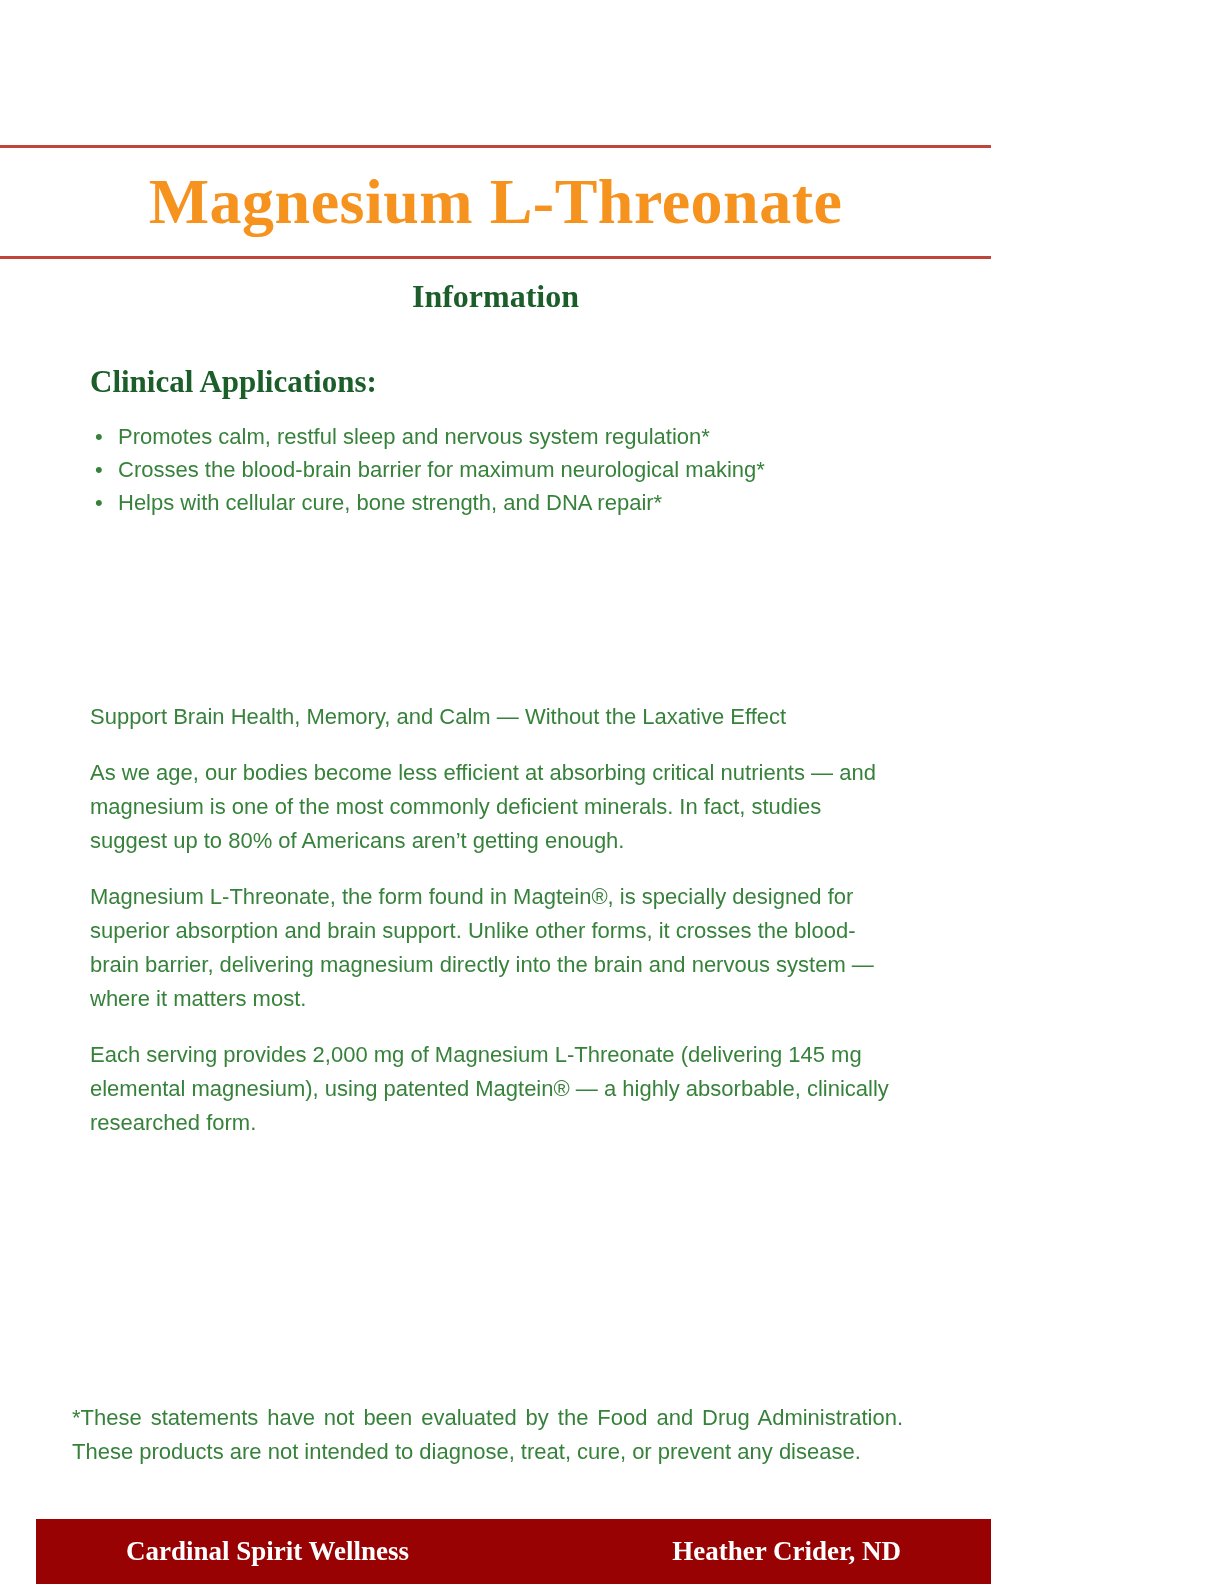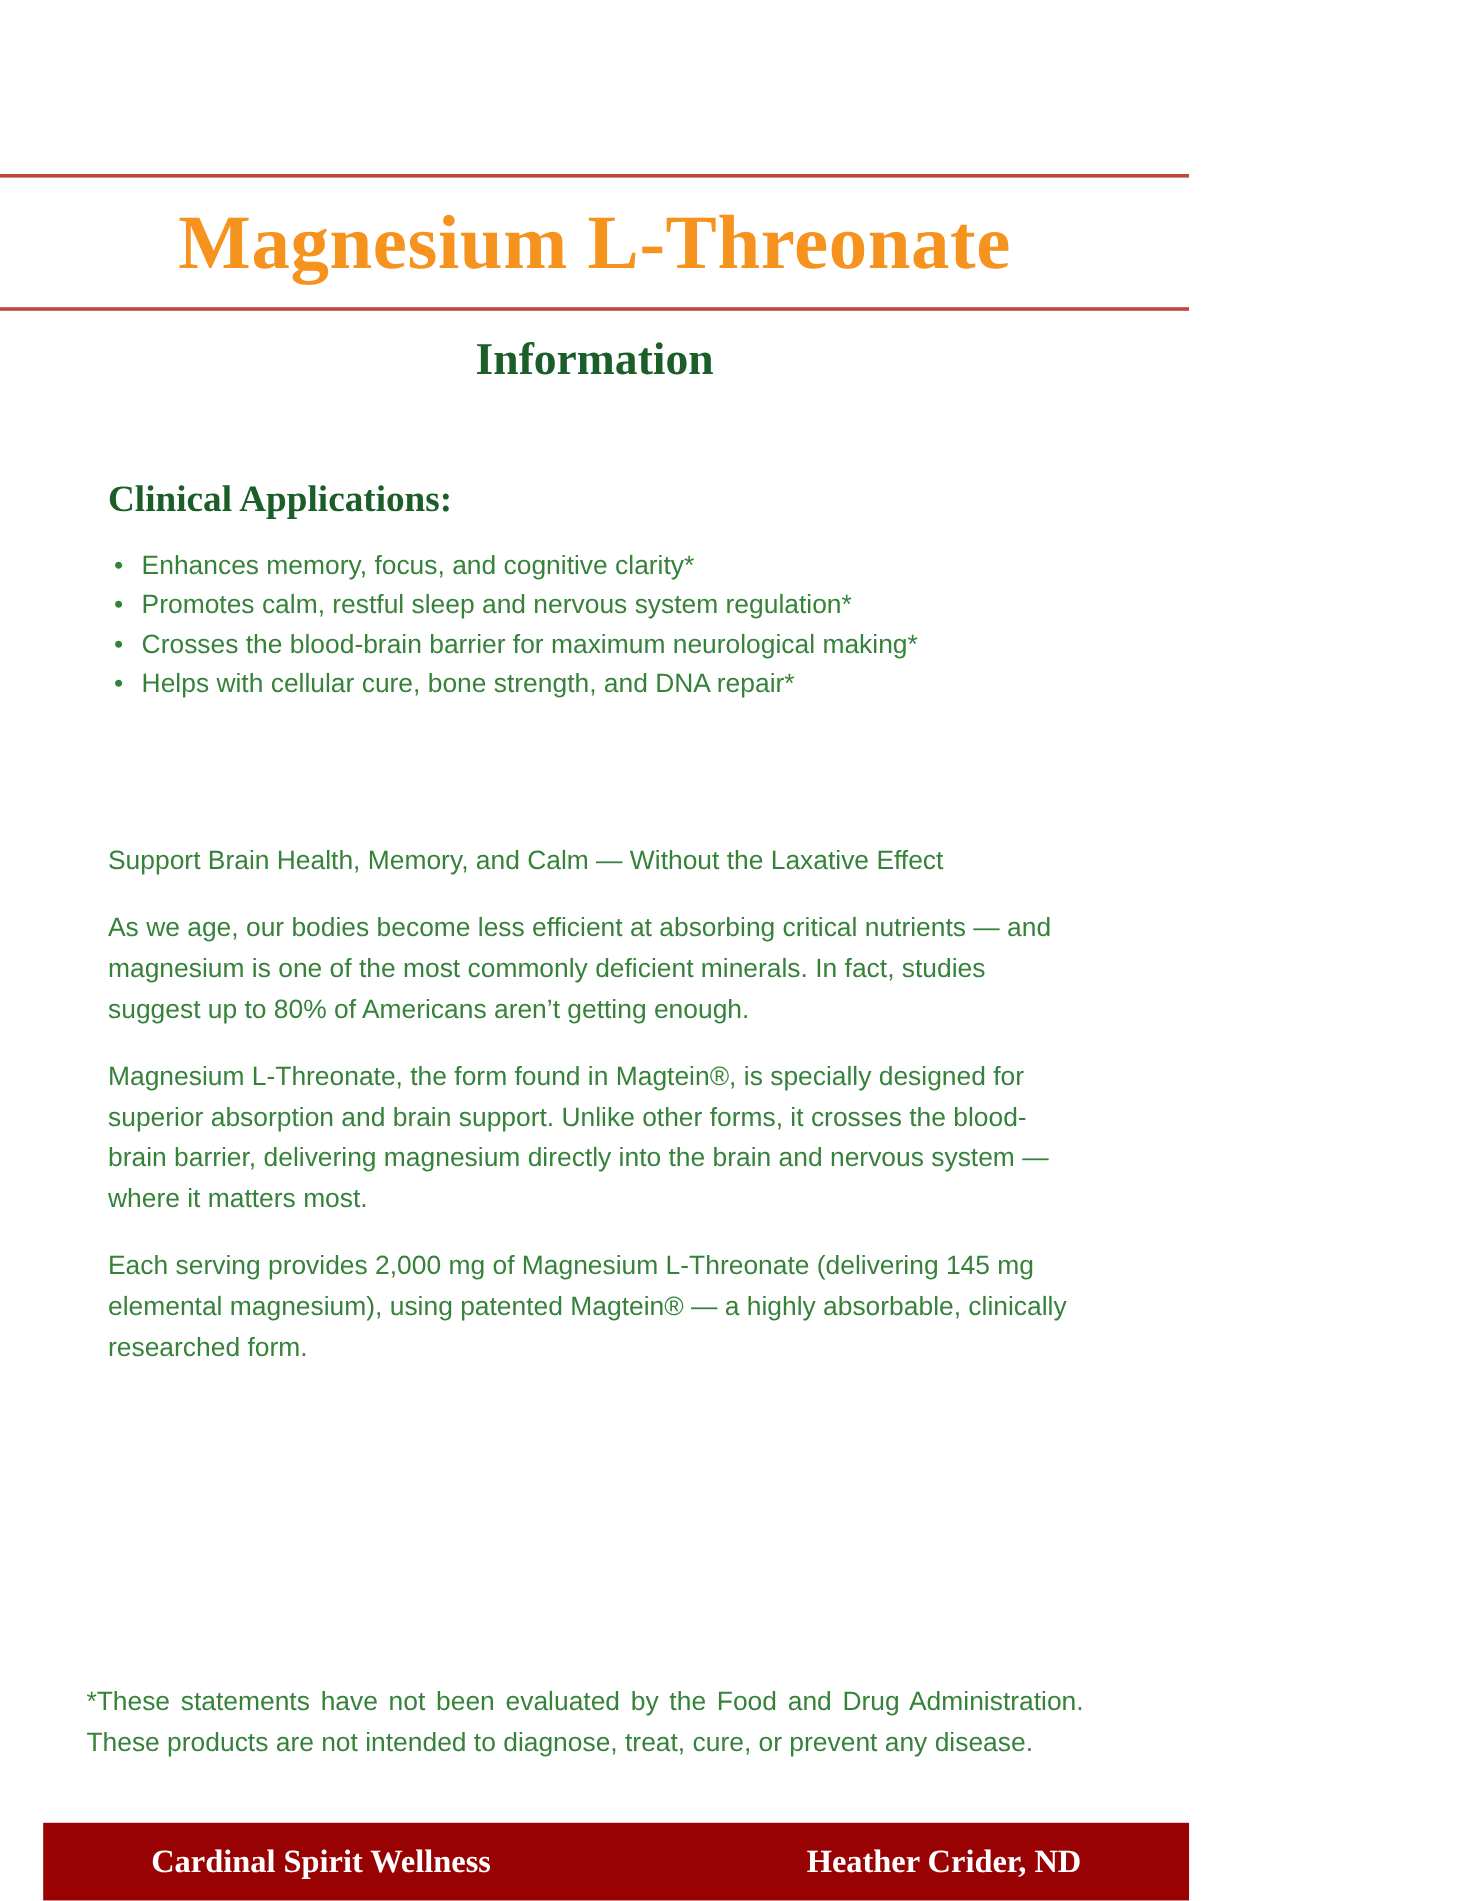--- a/index.html
+++ b/index.html
@@ -32,24 +32,24 @@
     font-weight:700;
     font-size:64px;
     color:var(--title-orange);
     letter-spacing:0.5px;
     white-space:nowrap;
   }
   .info-heading{
     position:absolute;top:278px;left:0;right:0;
     margin:0;text-align:center;
     font-family:"Liberation Serif",serif;
-    font-weight:700;font-size:38px;
+    font-weight:700;font-size:32px;
     color:var(--heading-green);
   }
-  .clinical-section{position:absolute;top:364px;left:90px;right:94px;margin-top:34px;}
+  .clinical-section{position:absolute;top:364px;left:90px;right:94px;}
   .description-section{position:absolute;top:684px;left:90px;right:94px;}
   .section-heading{
     margin:0;
     font-family:"Liberation Serif",serif;
     font-weight:700;font-size:31px;
     color:var(--heading-green);
   }
   .bullet-list{list-style:none;margin:20px 0 0 0;padding:0;}
   .bullet-list li{
     position:relative;
@@ -95,21 +95,20 @@
   <div class="title-banner">
     <h1 class="page-title">Magnesium L-Threonate</h1>
   </div>
 
   <h2 class="info-heading">Information</h2>
 
   <section class="clinical-section">
     <h3 class="section-heading">Clinical Applications:</h3>
     <ul class="bullet-list">
 
-        <li>Enhances memory, focus, and cognitive clarity*</li>
 
         <li>Promotes calm, restful sleep and nervous system regulation*</li>
 
 
         <li>Crosses the blood-brain barrier for maximum neurological making*</li>
 
         <li>Helps with cellular cure, bone strength, and DNA repair*</li>
       </ul>
   </section>
 

